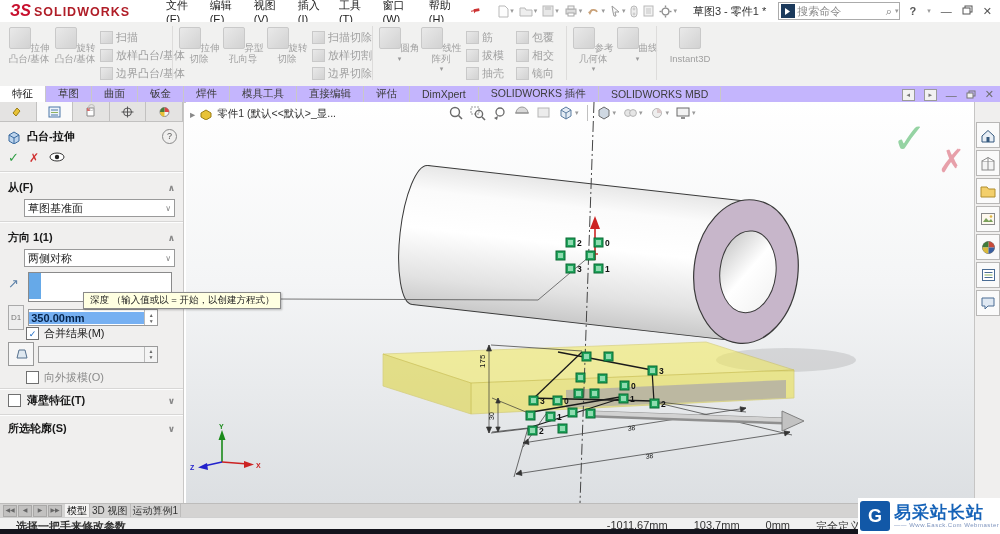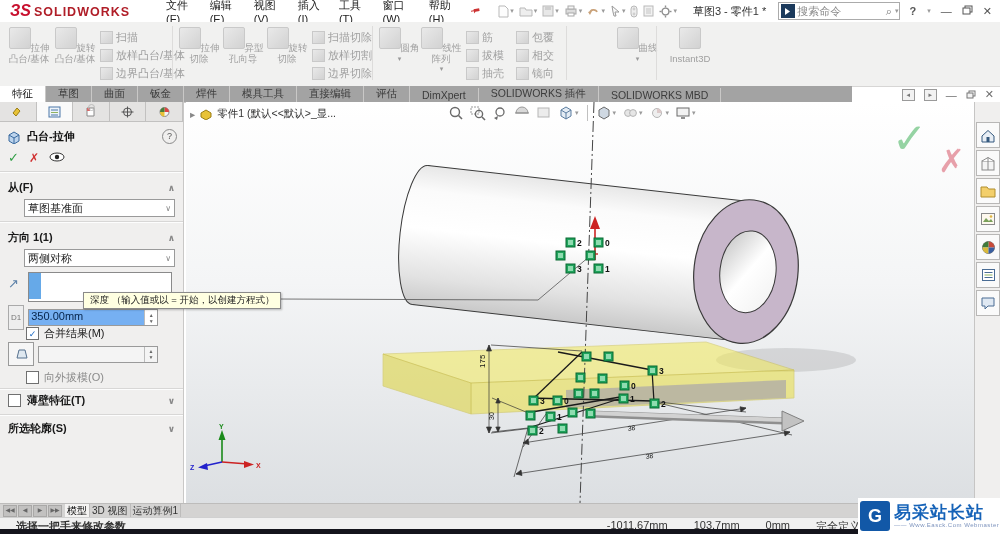--- a/index.html
+++ b/index.html
@@ -27,21 +27,21 @@
   
   .ribbon{left:0;top:22px;width:1000px;height:64px;background:#f1f1f0;border-bottom:1px solid #d7d6d5;}
   .rsep{position:absolute;top:4px;height:54px;border-left:1px solid #dddcdb;}
   .rbig{position:absolute;top:4px;width:42px;height:56px;text-align:center;color:#9f9f9f;font-size:9.5px;line-height:10.5px;}
   .rbig .ric{margin:1px auto 2px auto;}
   .rsmall{position:absolute;height:16px;display:flex;align-items:center;gap:3px;color:#9f9f9f;font-size:11px;white-space:nowrap;}
   .ric{display:inline-block;border:1px solid #c9c9c9;background:linear-gradient(135deg,#e9e9e9,#d2d2d2);}
   .ric.b{width:20px;height:20px;border-radius:2px;}
   .ric.s{width:11px;height:11px;}
   
-  .tabrow{left:0;top:86px;width:852px;height:16px;background:#a3a3a3;display:flex;align-items:flex-end;border-bottom:1px solid #c9c8c7;}
+  .tabrow{left:0;top:86px;width:1000px;height:16px;background:#c4b5fd;display:flex;align-items:center;border-bottom:1px solid #c9c8c7;}
   .ctab{padding:1px 12px;display:flex;align-items:center;color:#3c3c3c;border-right:1px solid #c9c8c7;white-space:nowrap;font-size:10.5px;}
   .ctab.active{background:#fff;color:#111;}
   .tabctl{position:absolute;right:6px;top:88px;display:flex;gap:9px;color:#6e6e6e;align-items:center;}
   .tabctl .sq{width:11px;height:10px;border:1px solid #9a9a9a;font-size:7px;line-height:9px;text-align:center;color:#777;background:#f2f2f2;}
   
   .panel{left:0;top:102px;width:183px;height:401px;background:#f0efee;border-right:1px solid #c9c8c7;}
   .ptabs{display:flex;height:19px;border-bottom:1px solid #c2c1c0;background:#eceBea;}
   .ptab{flex:1;display:flex;align-items:center;justify-content:center;border-right:1px solid #c2c1c0;background:#e4e3e2;}
   .ptab.active{background:#fafafa;}
   .grip{position:absolute;left:88px;top:104px;width:5px;height:5px;border:1px solid #bbb;border-radius:50%;}
@@ -50,21 +50,21 @@
   .pok{color:#2f9e44;font-weight:bold;font-size:13px;}
   .pcancel{color:#d03030;font-weight:bold;font-size:12px;}
   .prow{display:flex;align-items:center;gap:10px;padding:2px 8px;}
   .pdiv{border-top:1px solid #d8d7d6;border-bottom:1px solid #fdfdfd;margin:4px 0;}
   .psec{display:flex;align-items:center;padding:3px 8px;font-weight:bold;color:#1a1a1a;}
   .chev{margin-left:auto;color:#888;font-size:9px;}
   .pselect{margin:1px 8px 3px 24px;height:16px;border:1px solid #9a9a9a;background:#fff;display:flex;align-items:center;padding:0 3px;color:#222;}
   .pselect .chev{font-size:8px;}
   .selbox{position:absolute;left:28px;top:170px;width:142px;height:28px;border:1px solid #8a8a8a;background:#fff;}
   .selbox .hl{position:absolute;left:0;top:0;width:12px;height:26px;background:#66a9e8;}
-  .numfield{display:flex;border:1px solid #9a9a9a;background:#fff;height:15px;width:128px;}
+  .numfield{display:flex;align-items:center;border:1px solid #9a9a9a;background:#fff;height:15px;width:128px;font-weight:bold;}
   .numfield .val{flex:1;padding:0 2px;}
   .numfield .val.sel{background:#76b0f2;color:#05234a;}
   .spin{width:12px;height:15px;border-left:1px solid #bcbcbc;display:flex;flex-direction:column;align-items:center;justify-content:center;color:#666;font-size:5px;line-height:6px;}
   .cb{width:11px;height:11px;border:1px solid #707070;background:#fff;display:inline-flex;align-items:center;justify-content:center;font-size:9px;color:#1565c0;}
   .cblab{color:#222;}
   .dim{color:#8a8a8a;}
   .draftbtn{width:24px;height:22px;border:1px solid #9a9a9a;background:#f6f6f6;display:flex;align-items:center;justify-content:center;}
   
   .graphics{left:186px;top:102px;width:788px;height:401px;background:linear-gradient(#ffffff 0%,#f4f5f6 45%,#dcdfe2 100%);}
   .crumb{position:absolute;left:4px;top:5px;display:flex;align-items:center;gap:4px;color:#333;font-size:10.5px;}
@@ -265,20 +265,21 @@
     <div class="rsmall" style="left:516px;top:25px;">
         <span class="ric s"></span>
         <span>相交</span>
       </div>
     <div class="rsmall" style="left:516px;top:43px;">
         <span class="ric s"></span>
         <span>镜向</span>
       </div>
     <div class="rsep" style="left:566px;"></div>
 
+    <div class="rbig" style="left:572px;"><span class="ric b"></span><span>参考几何体</span><div class="dd">▾</div></div>
     <div class="rbig" style="left:616px;"><span class="ric b"></span><span>曲线</span><div class="dd">▾</div></div>
     <div class="rsep" style="left:656px;"></div>
 
     <div class="rbig" style="left:662px;width:56px;"><span class="ric b"></span><span>Instant3D</span></div>
   </div>
 
   <div class="abs tabrow">
     <span class="ctab active">特征</span>
     <span class="ctab">草图</span>
     <span class="ctab">曲面</span>

